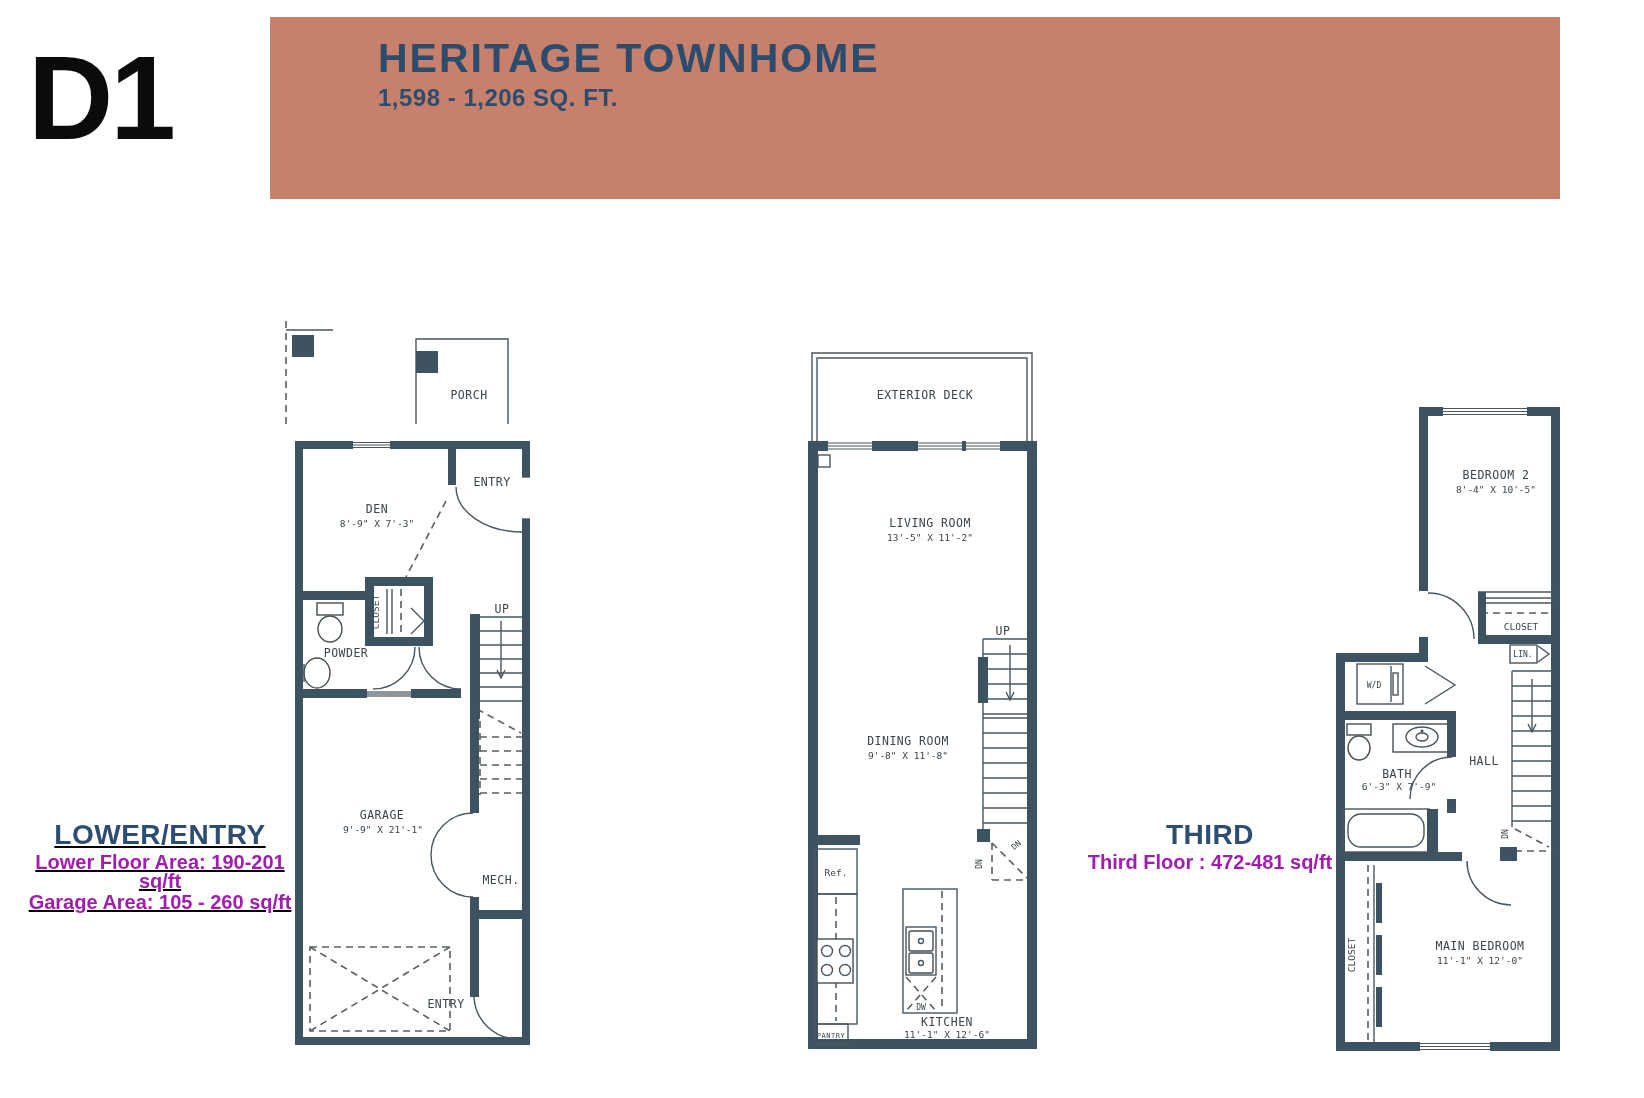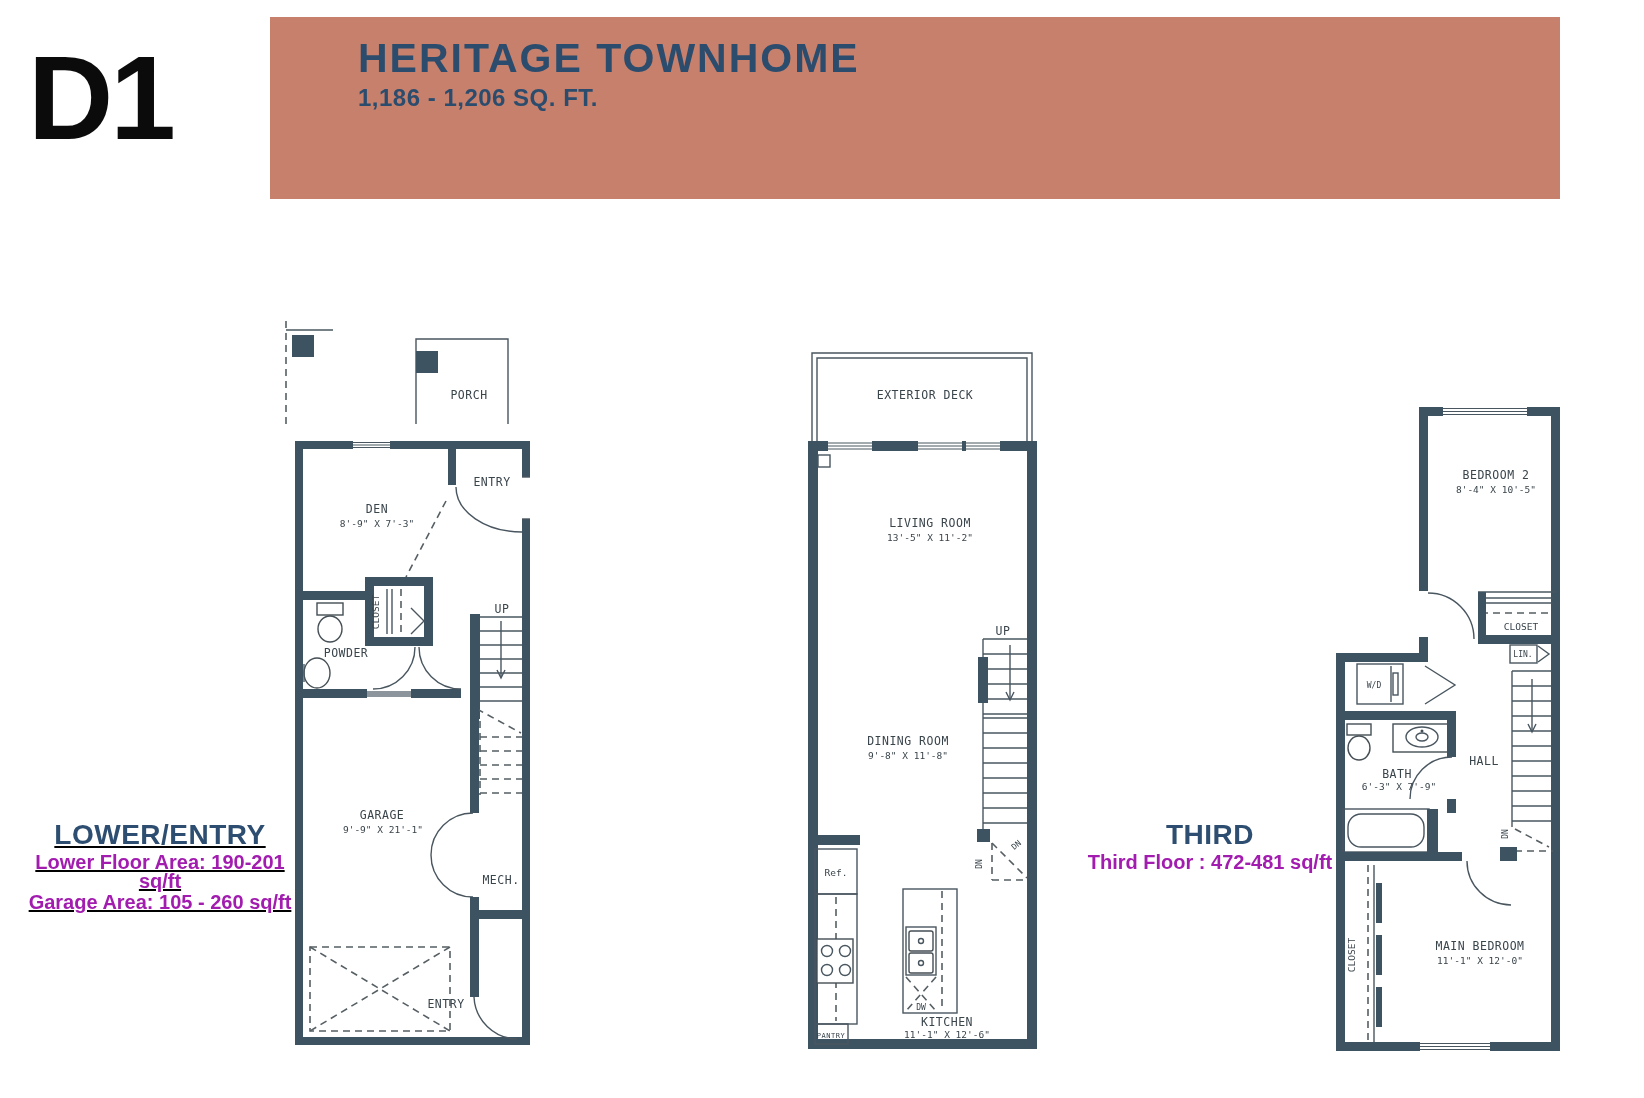--- a/index.html
+++ b/index.html
@@ -2,21 +2,21 @@
 <html><head>
 <meta charset="utf-8">
 <style>
   html,body{margin:0;padding:0;background:#fff;}
   .page{position:relative;width:1644px;height:1098px;background:#fff;overflow:hidden;
         font-family:"Liberation Sans",sans-serif;margin-top:9px;}
   
   .plan-code{position:absolute;left:28px;top:30px;font-size:118px;font-weight:700;
              letter-spacing:-3px;color:#0b0b0b;line-height:1;}
   .banner{position:absolute;left:270px;top:8px;width:1290px;height:182px;background:#C6806B;}
-  .banner-inner{position:absolute;left:88px;top:18px;color:#2C4C6E;}
+  .banner-inner{position:absolute;left:108px;top:18px;color:#2C4C6E;}
   .banner-title{font-size:41px;font-weight:700;letter-spacing:2px;}
   .banner-sub{font-size:24px;font-weight:700;letter-spacing:.5px;line-height:31px;}
   
   .floor-label{position:absolute;text-align:center;width:290px;}
   .floor-name{font-size:28px;font-weight:700;letter-spacing:.5px;color:#2E4E71;}
   .floor-area{font-size:20px;font-weight:700;color:#a21caf;line-height:19px;margin-top:2px;}
   .fl-lower{left:15px;top:810px;text-decoration:underline;}
   .fl-second{left:555px;top:810px;}
   .fl-third{left:1065px;top:810px;}
   
@@ -34,21 +34,21 @@
 </style>
 </head>
 <body>
 
 <div class="page">
 
   <div class="plan-code">D1</div>
   <div class="banner">
     <div class="banner-inner">
       <div class="banner-title">HERITAGE TOWNHOME</div>
-      <div class="banner-sub">1,186 - 1,206 SQ. FT.</div>
+      <div class="banner-sub">1,598 - 1,206 SQ. FT.</div>
     </div>
   </div>
 
   <div class="floor-label fl-lower">
     <div class="floor-name">LOWER/ENTRY</div>
     <div class="floor-area">Lower Floor Area: 190-201 sq/ft</div>
     <div class="floor-area">Garage Area: 105 - 260 sq/ft</div>
   </div>
   <div class="floor-label fl-third">
     <div class="floor-name">THIRD</div>

